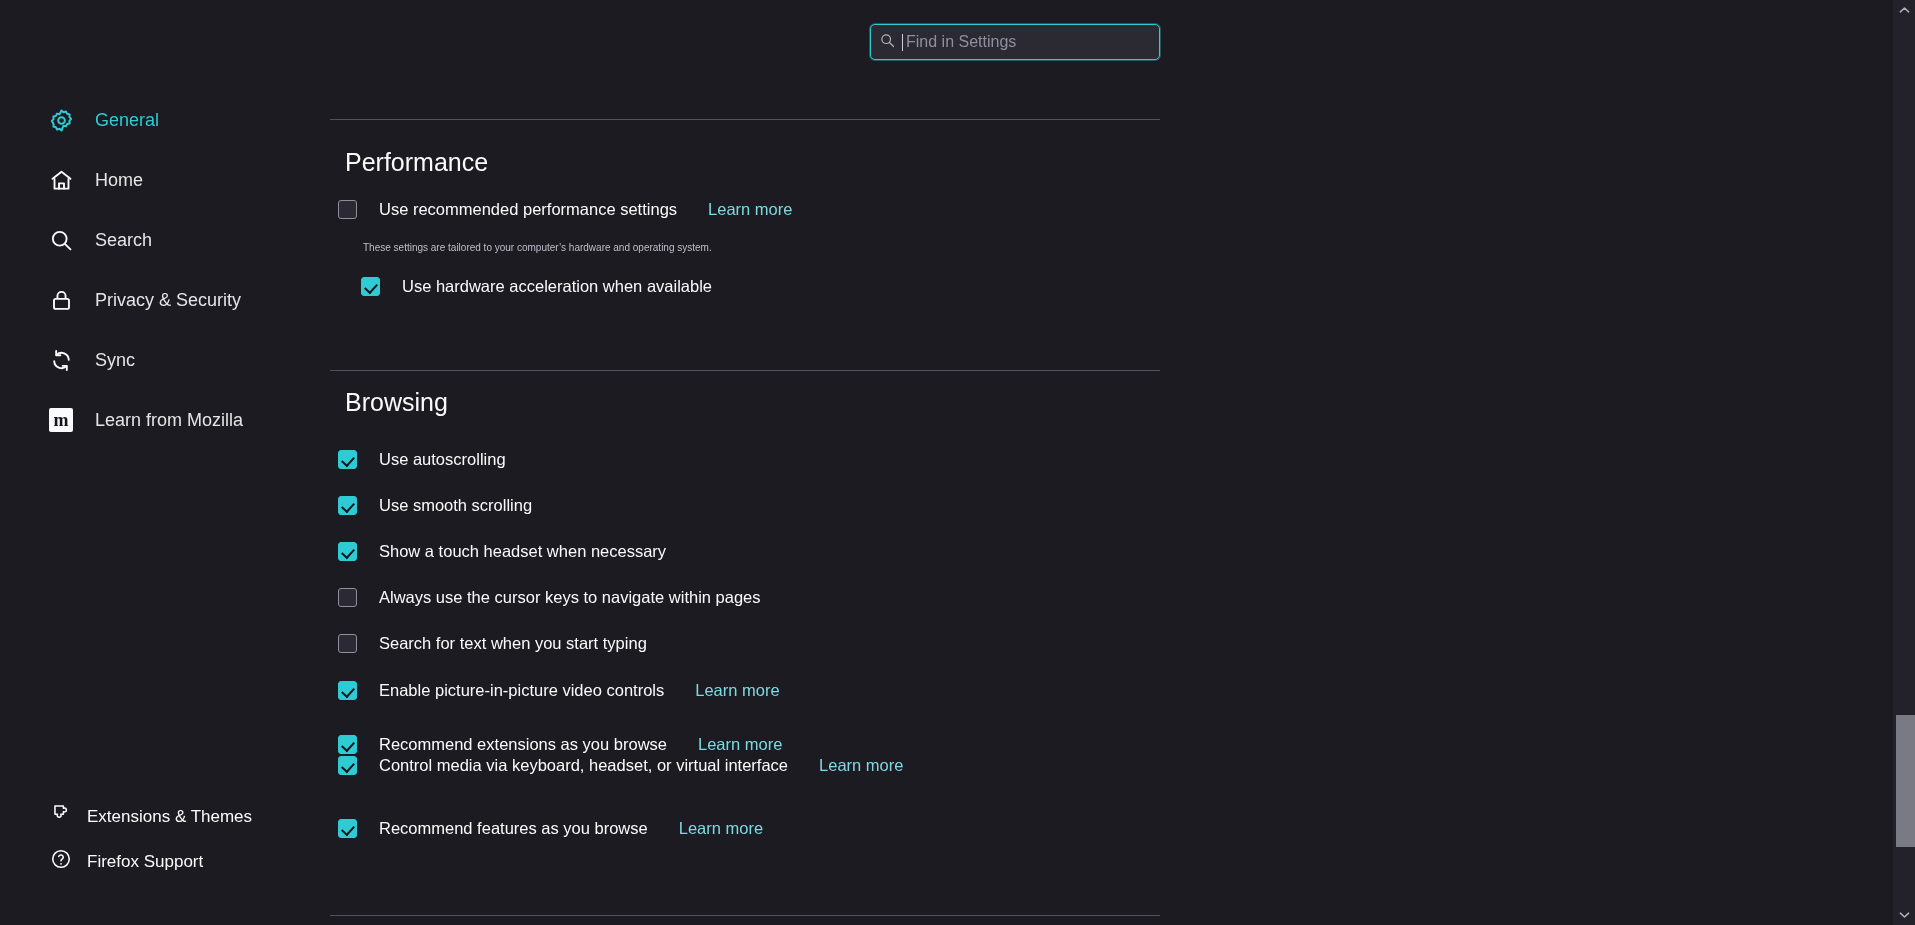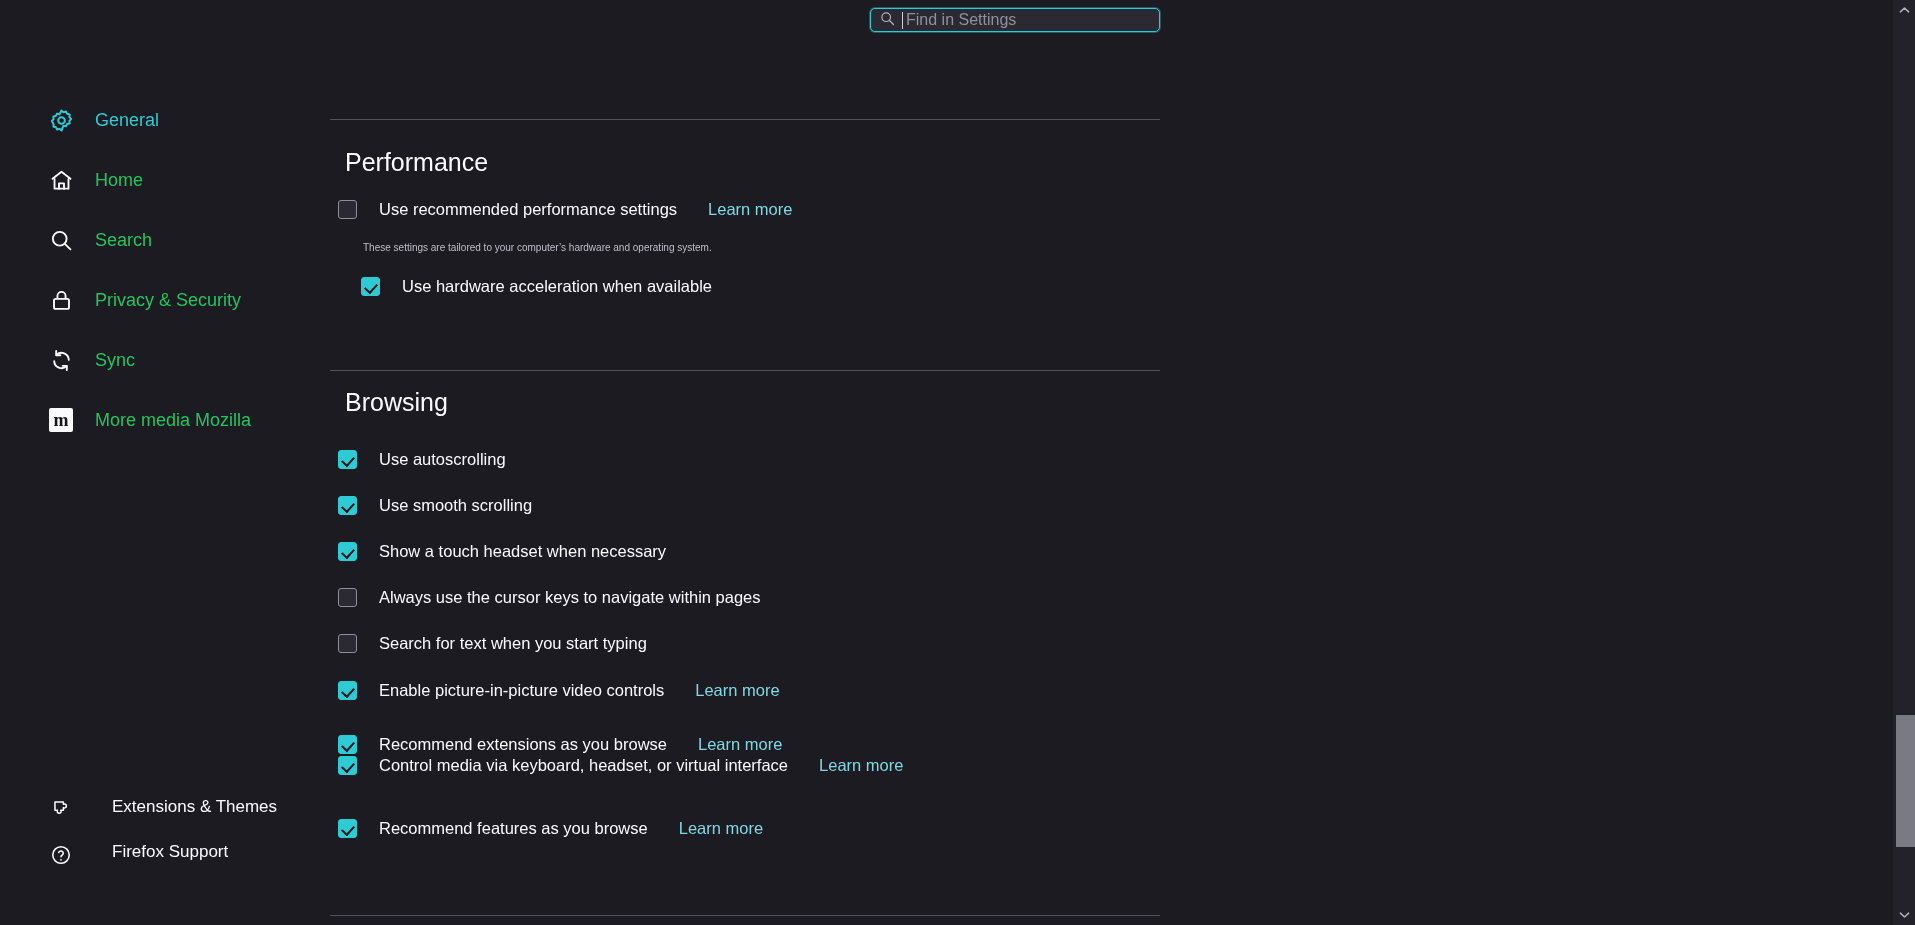--- a/index.html
+++ b/index.html
@@ -9,22 +9,22 @@
     overflow: hidden;
     background: #1c1b22;
     font-family: "Liberation Sans", sans-serif;
     color: #fbfbfe;
   }
   .root { position: relative; width: 1915px; height: 925px; background: #1c1b22; }
 
   
   .search-wrap {
     position: absolute;
-    left: 870px; top: 8px;
-    width: 290px; height: 24px;
+    left: 870px; top: 24px;
+    width: 290px; height: 36px;
   }
   .search-box {
     width: 100%; height: 100%;
     background: #2b2a33;
     border: 1px solid #2ecbd4;
     border-radius: 5px;
     box-shadow: 0 0 0 1px rgba(46,203,212,0.35);
     display: flex; align-items: center;
     padding: 0 9px;
     gap: 7px;
@@ -37,33 +37,33 @@
     font-size: 16px; color: #8f8f9d; line-height: 1; white-space: nowrap;
   }
 
   
   .sidebar { position: absolute; left: 0; top: 0; width: 330px; height: 828px; }
   .nav-item {
     position: absolute; left: 48px;
     display: flex; align-items: center; gap: 21px;
     height: 34px; cursor: default;
   }
-  .nav-item .nav-label { font-size: 18px; line-height: 1; white-space: nowrap; color: #22c55e; }
+  .nav-item .nav-label { font-size: 18px; line-height: 1; white-space: nowrap; color: #e5e5e5; }
   .nav-item.active .nav-label { color: #2ecbd4; }
   .nav-icon { width: 26px; height: 26px; display: flex; align-items: center; justify-content: center; flex: 0 0 26px; }
   .nav-icon svg { display: block; }
 
   .moz-badge {
     width: 24px; height: 24px; background: #fbfbfe; color: #15141a;
     display: flex; align-items: center; justify-content: center;
     font-family: "Liberation Serif", serif; font-weight: 700; font-size: 18px;
     line-height: 1; border-radius: 2px;
   }
 
-  .bottom-item { position: absolute; left: 48px; display: flex; align-items: flex-start; gap: 38px; height: 30px; }
+  .bottom-item { position: absolute; left: 48px; display: flex; align-items: flex-end; gap: 13px; height: 30px; }
   .bottom-item .nav-label { font-size: 17px; color: #fbfbfe; white-space: nowrap; }
 
   
   .main { position: absolute; left: 330px; top: 0; width: 1530px; height: 925px; }
   .content { position: absolute; left: 0px; top: 0; width: 830px; }
   .divider { position: absolute; left: 0; width: 830px; height: 1px; background: #52525e; }
 
   .section-title {
     position: absolute; left: 0;
     font-size: 25px; font-weight: 400; color: #fbfbfe; line-height: 1;
@@ -172,21 +172,21 @@
           <polyline points="17.1,21.1 17.1,17.1 13.1,17.1"></polyline>
         </svg>
       </span>
       <span class="nav-label">Sync</span>
     </div>
 
     <div class="nav-item" style="top:403px">
       <span class="nav-icon">
         <span class="moz-badge">m</span>
       </span>
-      <span class="nav-label">More media Mozilla</span>
+      <span class="nav-label">Learn from Mozilla</span>
     </div>
 
     <div class="bottom-item" style="top:797px">
       <span class="nav-icon">
         <svg width="22" height="22" viewBox="0 0 24 24" fill="none" stroke="#fbfbfe" stroke-width="1.7" stroke-linejoin="round">
           <path d="M9.6 3.2h5v2.6c1.6-.9 3.3.1 3.3 1.8 0 1.7-1.7 2.7-3.3 1.8v2.8h-2.8c.9 1.6-.1 3.3-1.8 3.3-1.7 0-2.7-1.7-1.8-3.3H5.4v-9z"></path>
         </svg>
       </span>
       <span class="nav-label">Extensions &amp; Themes</span>
     </div>

